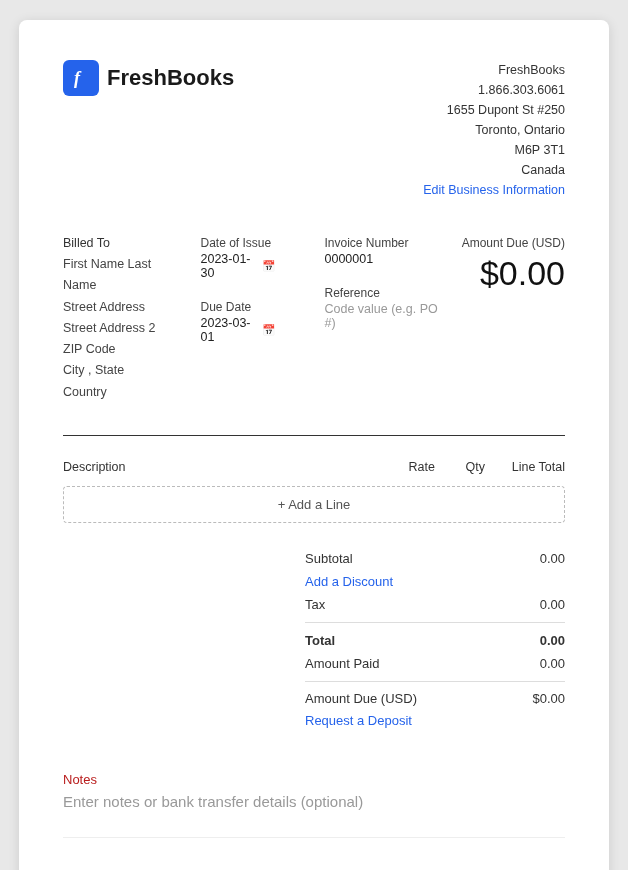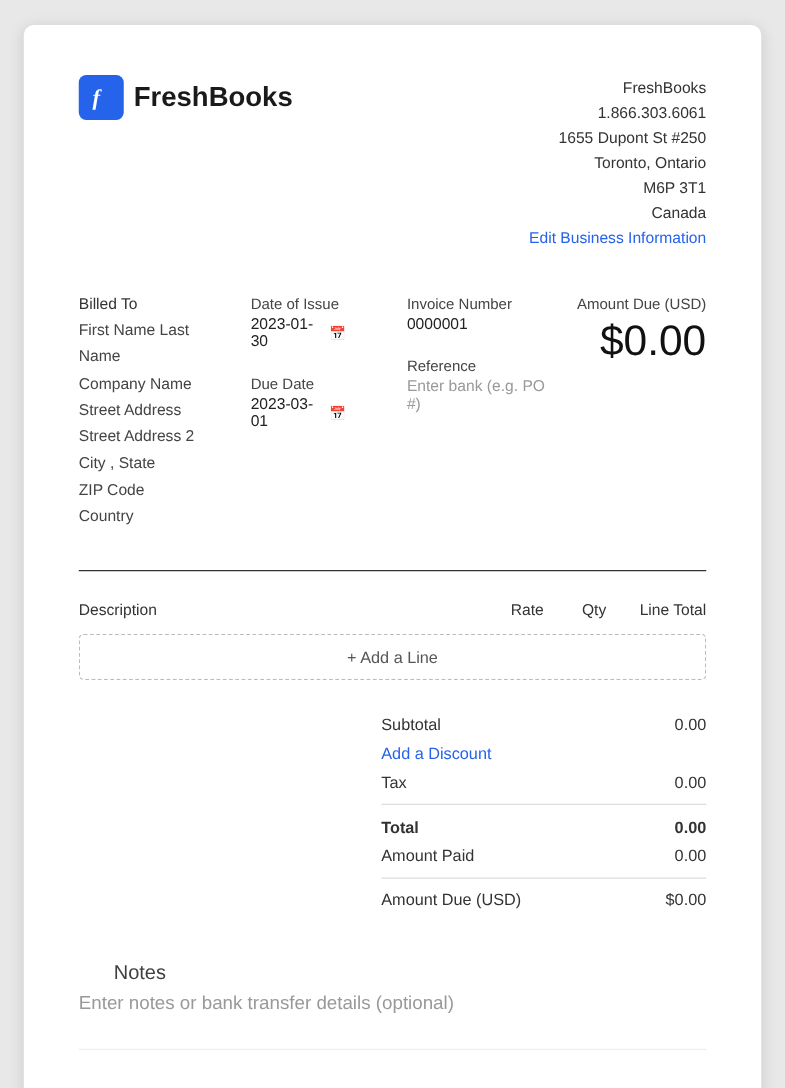--- a/index.html
+++ b/index.html
@@ -206,25 +206,24 @@
       justify-content: space-between;
       font-size: 13px;
       padding: 3px 0;
     }
     
     .notes-section, .terms-section {
       margin-top: 32px;
       padding-top: 8px;
     }
     .section-label {
-      font-size: 16px;
+      font-size: 13px;
       font-weight: 500;
-      color: #404040;
+      color: #b91c1c;
       margin-bottom: 4px;
-      margin-left: 28px;
     }
     .section-content {
       font-size: 15px;
       color: #999;
       line-height: 1.5;
     }
     .terms-divider {
       border: none;
       border-top: 1px solid #eee;
       margin: 24px 0 16px 0;
@@ -254,25 +253,24 @@
       <a class="edit-link" href="#">Edit Business Information</a>
     </div>
   </div>
 
   <div class="billing-section">
     <div class="billed-to">
       <div class="billed-to-label">Billed To</div>
       <div class="billed-to-detail">
         <span>First Name</span>&nbsp;<span>Last Name</span>
       </div>
-      <div class="billed-to-detail">Company Name</div>
       <div class="billed-to-detail">Street Address</div>
       <div class="billed-to-detail">Street Address 2</div>
+      <div class="billed-to-detail">ZIP Code</div>
       <div class="billed-to-detail">City , State</div>
-      <div class="billed-to-detail">ZIP Code</div>
       <div class="billed-to-detail">Country</div>
     </div>
 
     <div class="date-invoice-section">
       <div class="field-group">
         <div class="field-item">
           <span class="field-label">Date of Issue</span>
           <span class="field-value">
             <span>2023-01-30</span>
             <span class="calendar-icon">📅</span>
@@ -286,21 +284,21 @@
           </span>
         </div>
       </div>
       <div class="field-group">
         <div class="field-item">
           <span class="field-label">Invoice Number</span>
           <span class="field-value">0000001</span>
         </div>
         <div class="field-item">
           <span class="field-label">Reference</span>
-          <span class="field-value-muted">Enter bank (e.g. PO #)</span>
+          <span class="field-value-muted">Code value (e.g. PO #)</span>
         </div>
       </div>
     </div>
 
     <div class="amount-due-section">
       <div class="amount-due-label">Amount Due (USD)</div>
       <div class="amount-due-value">$0.00</div>
     </div>
   </div>
 
@@ -341,20 +339,24 @@
         <span class="label">Amount Paid</span>
         <span class="value">0.00</span>
       </div>
     </div>
     <hr class="totals-divider">
     <div class="totals-table">
       <div class="totals-row amount-due-row">
         <span class="label">Amount Due (USD)</span>
         <span class="value">$0.00</span>
       </div>
+      <div class="totals-row link-row">
+        <span class="label"><a href="#">Request a Deposit</a></span>
+        <span class="value"></span>
+      </div>
     </div>
   </div>
 
   <div class="notes-section">
     <div class="section-label">Notes</div>
     <div class="section-content">Enter notes or bank transfer details (optional)</div>
   </div>
 
   <hr class="terms-divider">
 

